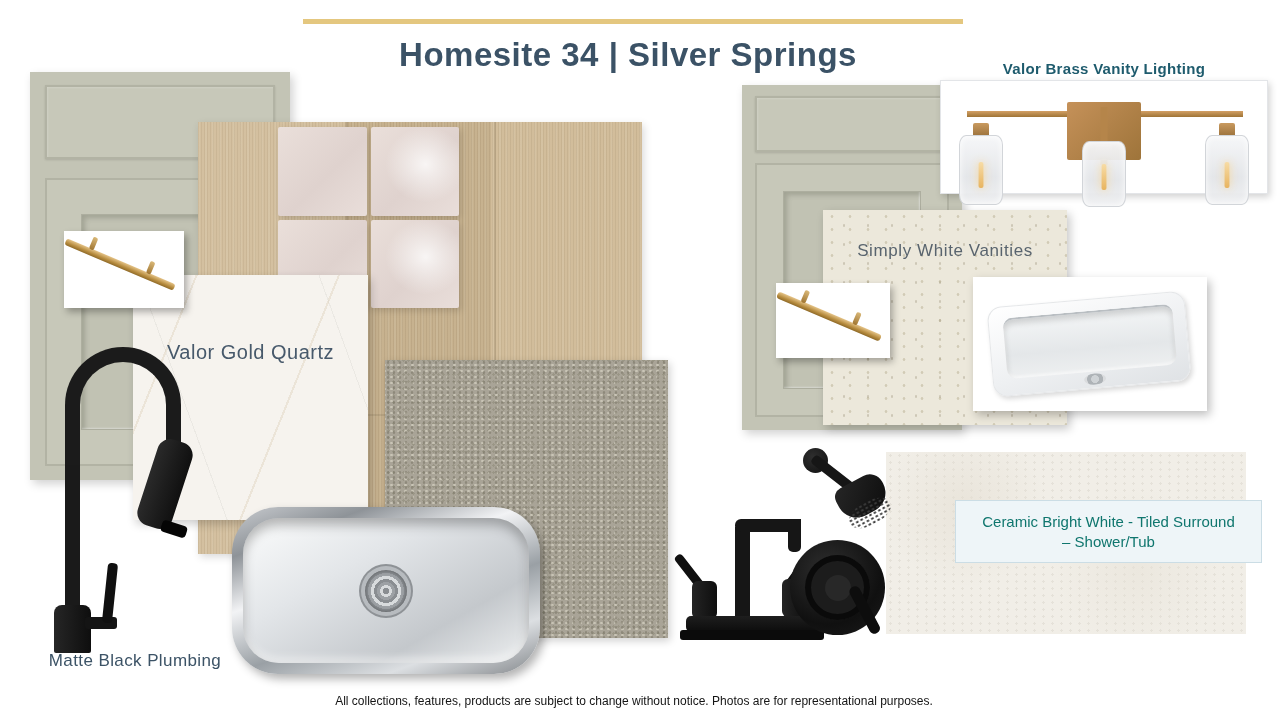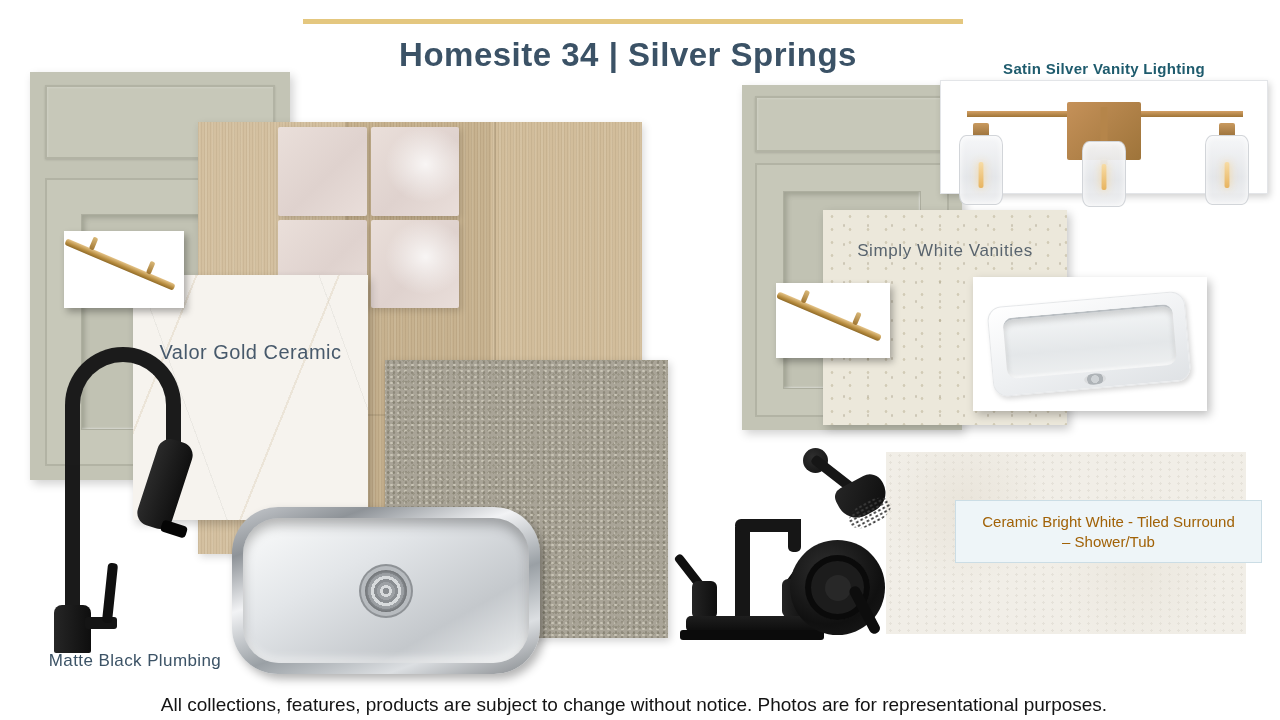--- a/index.html
+++ b/index.html
@@ -192,26 +192,26 @@
   .ceramic { left:886px; top:452px; width:360px; height:182px; z-index:2;
     background-color:#F1EEE7;
     background-image:
       radial-gradient(circle at 22% 30%, rgba(228,222,210,.6), transparent 26%),
       radial-gradient(circle at 70% 65%, rgba(230,225,214,.5), transparent 30%),
       radial-gradient(circle, rgba(203,197,185,.3) 1px, transparent 1.4px);
     background-size:100% 100%, 100% 100%, 9px 7px; }
   .ceramic-box { left:955px; top:500px; width:307px; height:63px; z-index:3;
     background:#EEF5F8; border:1px solid #CBDDE5;
     display:flex; align-items:center; justify-content:center; text-align:center;
-    font-size:15px; color:#a16207; padding:0 20px; line-height:1.3; }
+    font-size:15px; color:#0f766e; padding:0 20px; line-height:1.3; }
   .beach-label { left:880px; top:637px; width:300px; text-align:center;
     font-size:26px; font-style:italic; color:#76828F; letter-spacing:1px; }
 
   
-  .footer { left:0; right:12px; top:694px; text-align:center; font-size:19px; color:#141414; }
+  .footer { left:0; right:12px; top:694px; text-align:center; font-size:12px; color:#141414; }
 </style>
 </head>
 <body>
 
 <div class="board">
 
   <div class="abs gold-line"></div>
   <div class="abs title">Homesite 34 | Silver Springs</div>
 
   <div class="abs cabinet cab-left">
@@ -229,21 +229,21 @@
   </div>
 
   <div class="abs tiles">
     <div class="tile"></div>
     <div class="tile gloss"></div>
     <div class="tile"></div>
     <div class="tile gloss"></div>
   </div>
 
   <div class="abs quartz">
-    <div class="quartz-label">Valor Gold Ceramic</div>
+    <div class="quartz-label">Valor Gold Quartz</div>
   </div>
 
   <div class="abs pull-card pull-left">
     <div class="pull-bar">
       <div class="pull-post p1"></div>
       <div class="pull-post p2"></div>
     </div>
   </div>
 
   <div class="abs kfaucet">
@@ -265,21 +265,21 @@
     </div>
   </div>
 
   <div class="abs cabinet cab-right">
     <div class="abs cab-drawer"></div>
     <div class="abs cab-door">
       <div class="cab-panel"></div>
     </div>
   </div>
 
-  <div class="abs vlight-label">Satin Silver Vanity Lighting</div>
+  <div class="abs vlight-label">Valor Brass Vanity Lighting</div>
   <div class="abs vlight-card">
     <div class="vl-bar"></div>
     <div class="vl-plate"></div>
     <div class="vl-stem"></div>
     <div class="vl-socket" style="left:32px; top:42px;"></div>
     <div class="vl-socket" style="right:32px; top:42px;"></div>
     <div class="vl-socket" style="left:50%; transform:translateX(-50%); top:64px;"></div>
     <div class="vl-shade" style="left:18px; top:54px;">
       <div class="vl-bulb"></div>
     </div>

